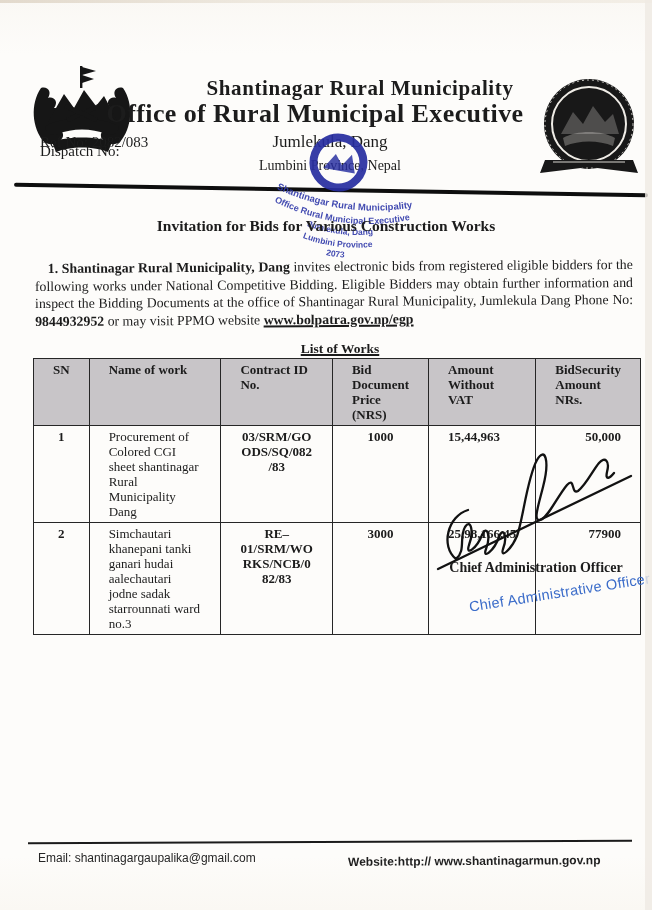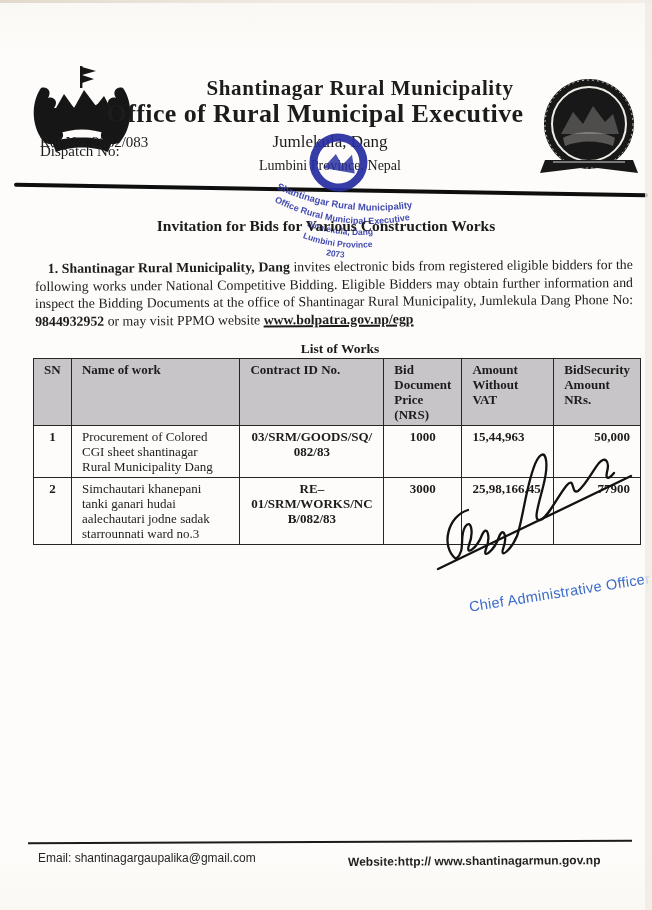--- a/index.html
+++ b/index.html
@@ -32,26 +32,26 @@
 
   .invitation-title{left:0;top:197px;width:652px;font-size:15.5px;font-weight:bold;margin-top:20px;}
   .publication{left:0;top:226px;width:652px;font-size:17.5px;font-weight:bold;}
   .publication span{text-decoration:underline;text-decoration-thickness:2px;text-underline-offset:3px;}
 
   .para{left:35px;top:258px;width:598px;font-size:13.8px;line-height:17.6px;
     text-align:justify;text-indent:13px;transform:rotate(-.4deg);}
   .para b.u{text-decoration:underline;text-decoration-thickness:1.6px;}
 
   .list-title{left:0;top:341px;width:680px;font-size:13.5px;font-weight:bold;}
-  .list-title span{text-decoration-thickness:1.6px;}
+  .list-title span{text-decoration:underline;text-decoration-thickness:1.6px;}
 
   
   table.works{position:absolute;left:33px;top:358px;width:608px;border-collapse:collapse;
     font-size:13px;line-height:15px;}
-  table.works th,table.works td{border:1.6px solid #262626;vertical-align:top;padding:3px 10px;}
+  table.works th,table.works td{border:1.6px solid #262626;vertical-align:top;padding:3px 19px;}
   table.works th{background:#c8c5c8;font-weight:bold;text-align:left;height:40px;}
   th.c,td.c{text-align:center;}
   td.r{text-align:right;padding-right:8px;}
   td.num{font-weight:bold;}
   td.name{font-weight:normal;padding-left:6px;}
   td.amount{padding-left:6px;font-weight:600;}
   .col-sn{width:38px;} .col-name{width:173px;} .col-cid{width:148px;}
   .col-bid{width:78px;} .col-amt{width:92px;} .col-sec{width:63px;}
   td.cid{font-weight:bold;text-align:center;overflow-wrap:anywhere;}
 
@@ -177,19 +177,20 @@
   </tbody>
     </table>
 
   <svg class="abs sig-svg" viewBox="0 0 216 128">
     <g fill="none" stroke="#121212" stroke-width="2.3" stroke-linecap="round">
       <path d="M44 62 C24 68 16 98 32 111 C42 103 35 89 41 79 C47 70 50 84 45 97 C41 109 53 100 58 87 C63 76 67 88 62 101 C58 112 70 103 75 89 C79 78 84 88 79 101 C76 111 87 102 93 88 C99 72 103 30 113 12 C121 -2 126 12 119 39 C114 59 109 73 116 72 C124 70 133 49 143 37 C151 28 147 47 154 43 C162 37 169 22 175 15 C181 8 186 13 183 24 C181 33 186 30 190 25"></path>
       <path d="M14 121 L207 28"></path>
     </g>
   </svg>
 
+  <div class="abs officer-black">Chief Administration Officer</div>
   <div class="abs officer-blue">Chief Administrative Officer</div>
 
   <div class="abs footer-rule"></div>
   <div class="abs email">Email: shantinagargaupalika@gmail.com</div>
   <div class="abs website">Website:http:// www.shantinagarmun.gov.np</div>
 
 </div>
 
 </body></html>

